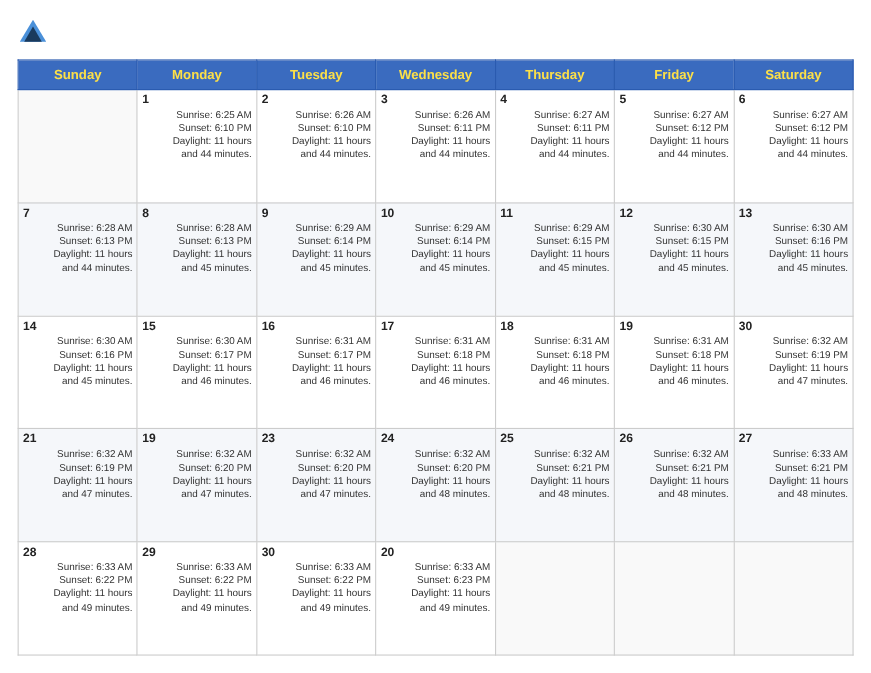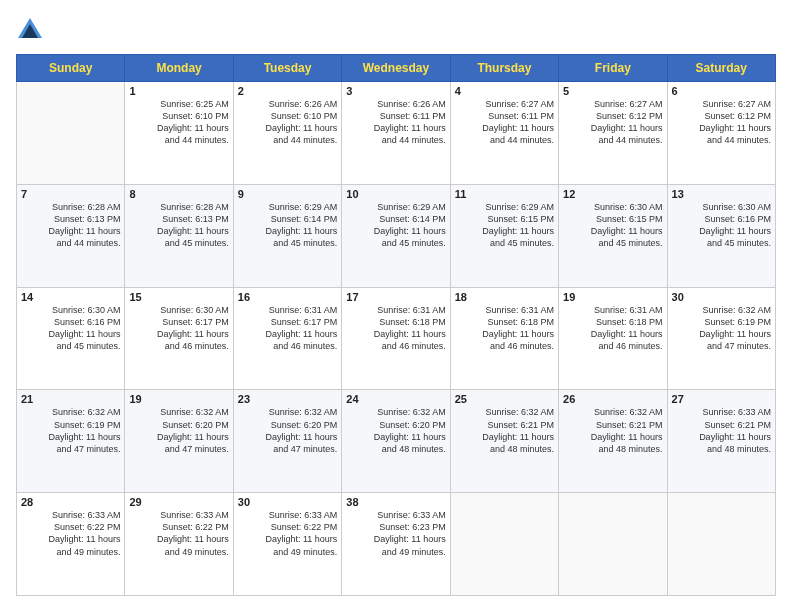--- a/index.html
+++ b/index.html
@@ -352,21 +352,21 @@
 and 49 minutes.</div>
           </td>
           <td>
             <span class="day-number">30</span>
             <div class="day-info" style="white-space: pre-line;">Sunrise: 6:33 AM
 Sunset: 6:22 PM
 Daylight: 11 hours
 and 49 minutes.</div>
           </td>
           <td>
-            <span class="day-number">38</span>
+            <span class="day-number">20</span>
             <div class="day-info" style="white-space: pre-line;">Sunrise: 6:33 AM
 Sunset: 6:23 PM
 Daylight: 11 hours
 and 49 minutes.</div>
           </td>
           <td class="empty-cell"></td>
           <td class="empty-cell"></td>
           <td class="empty-cell"></td>
         </tr>
       </tbody>

